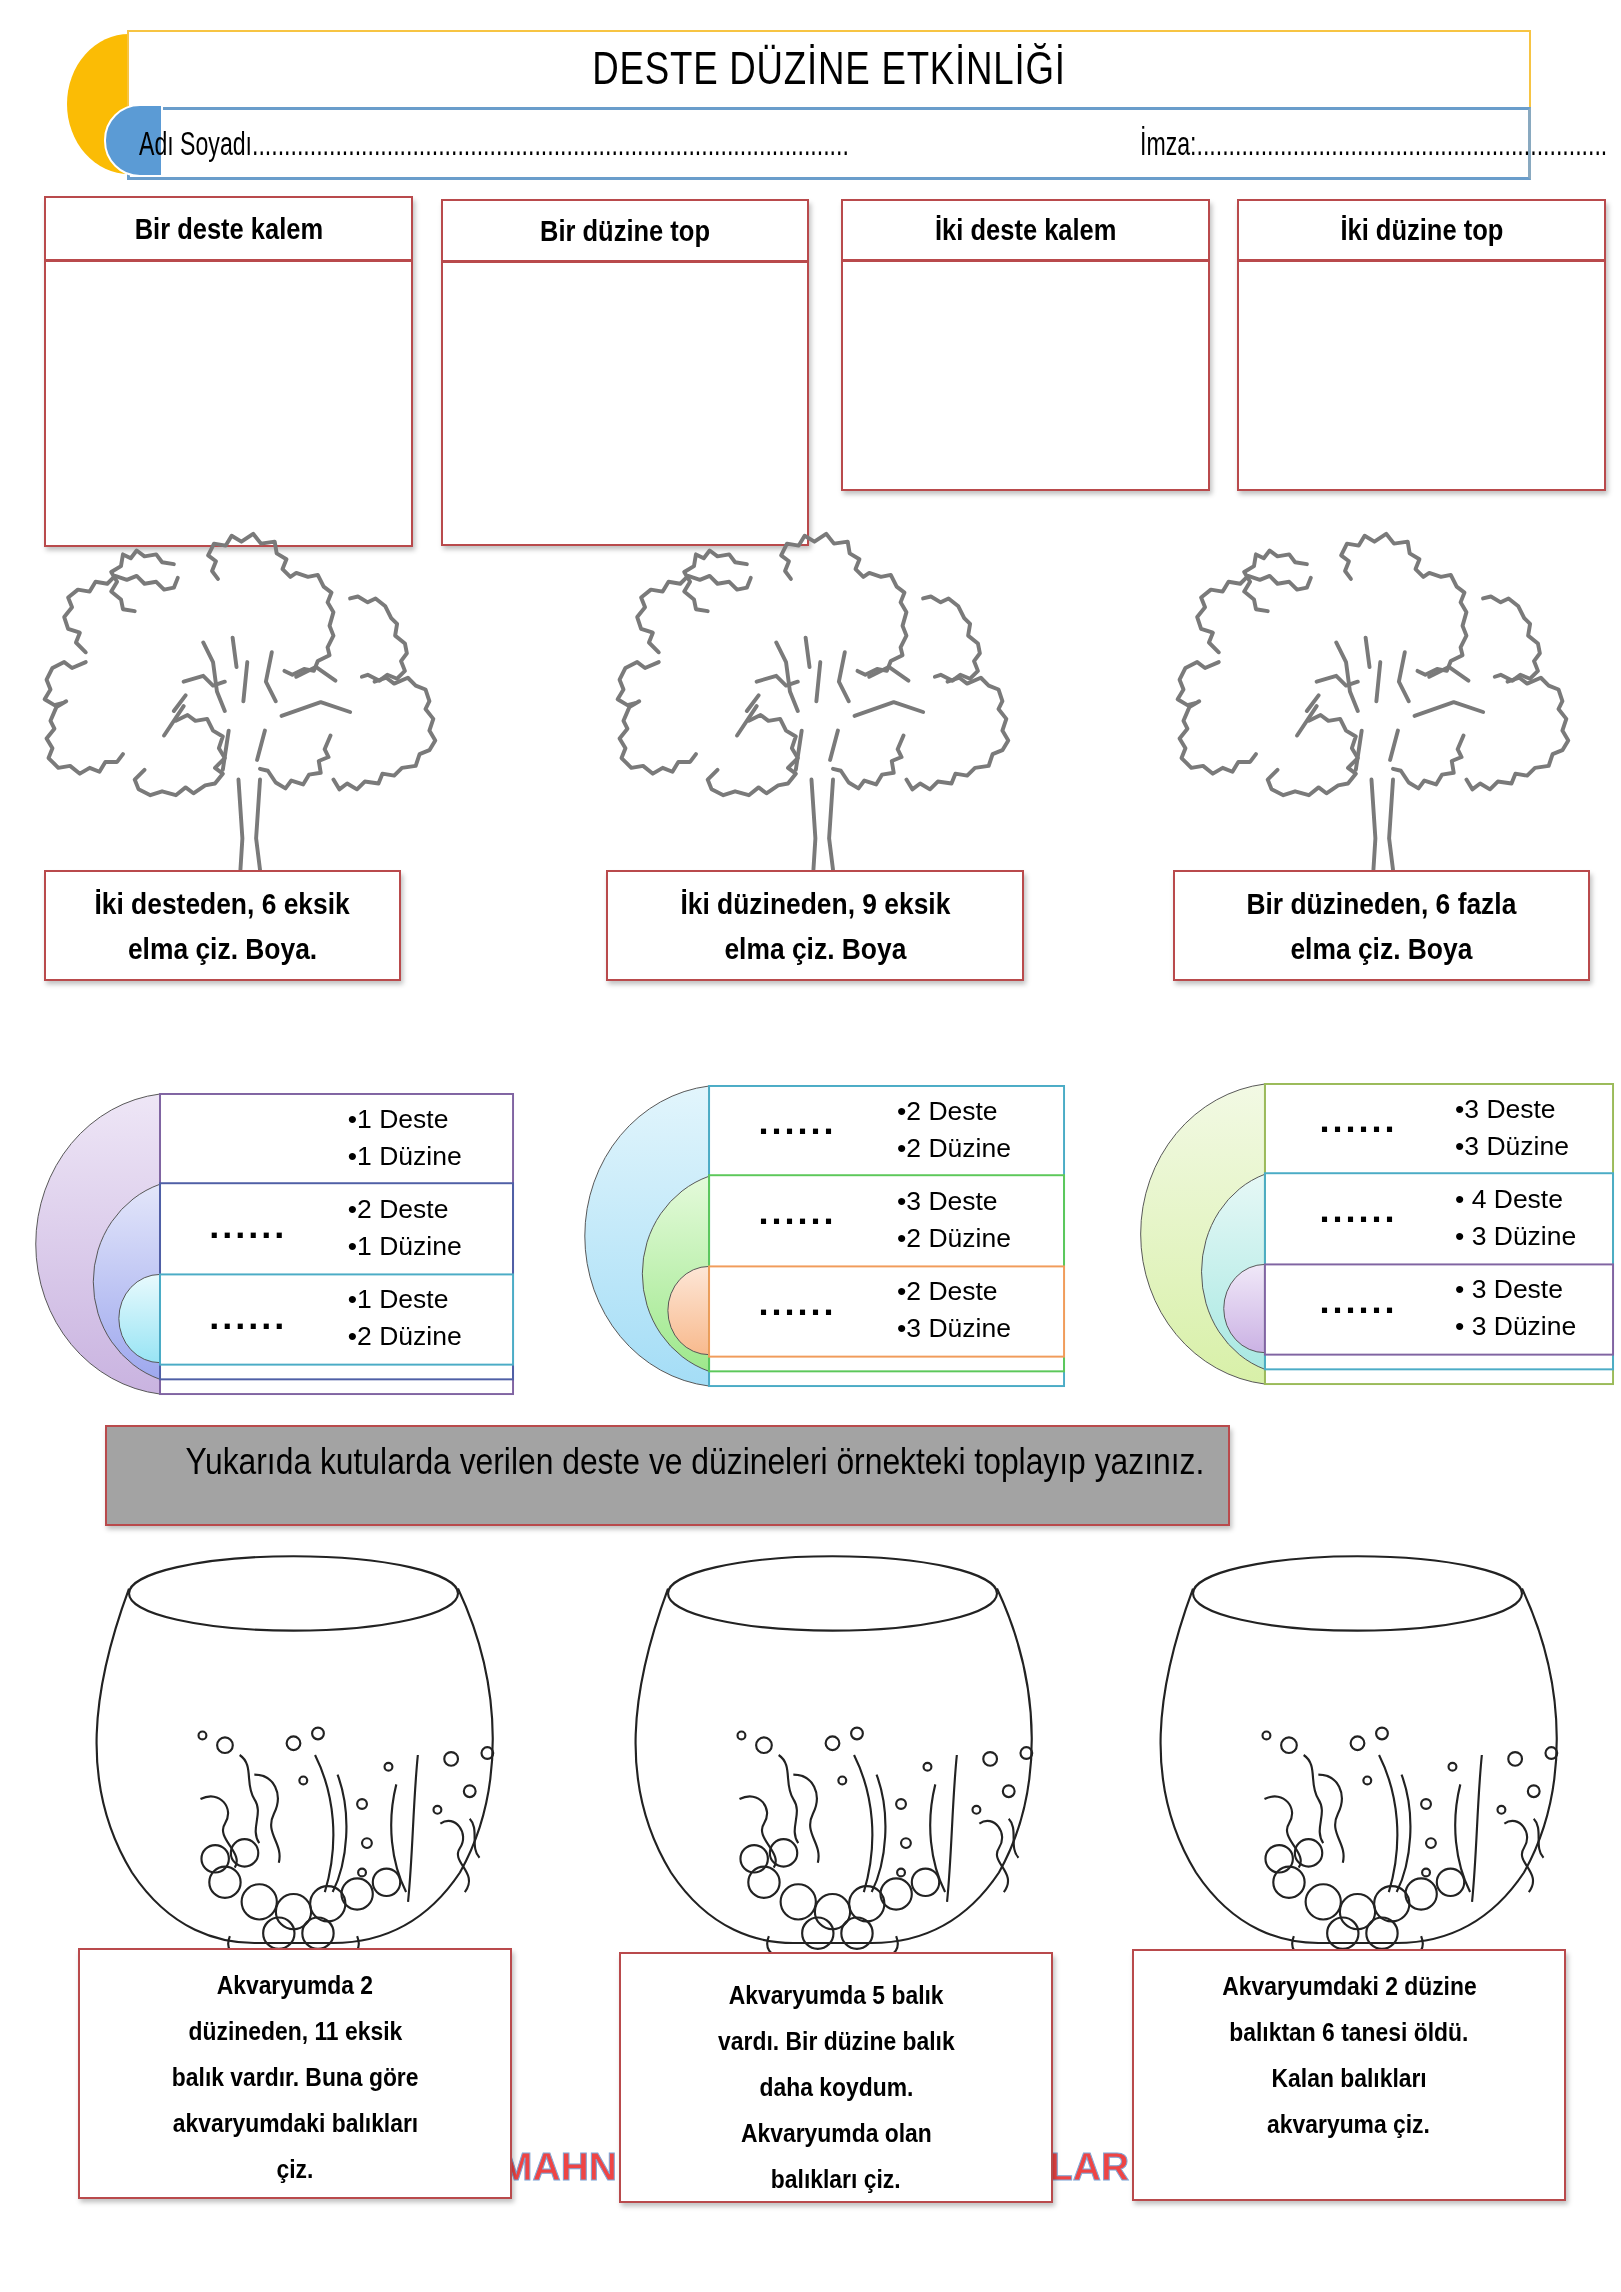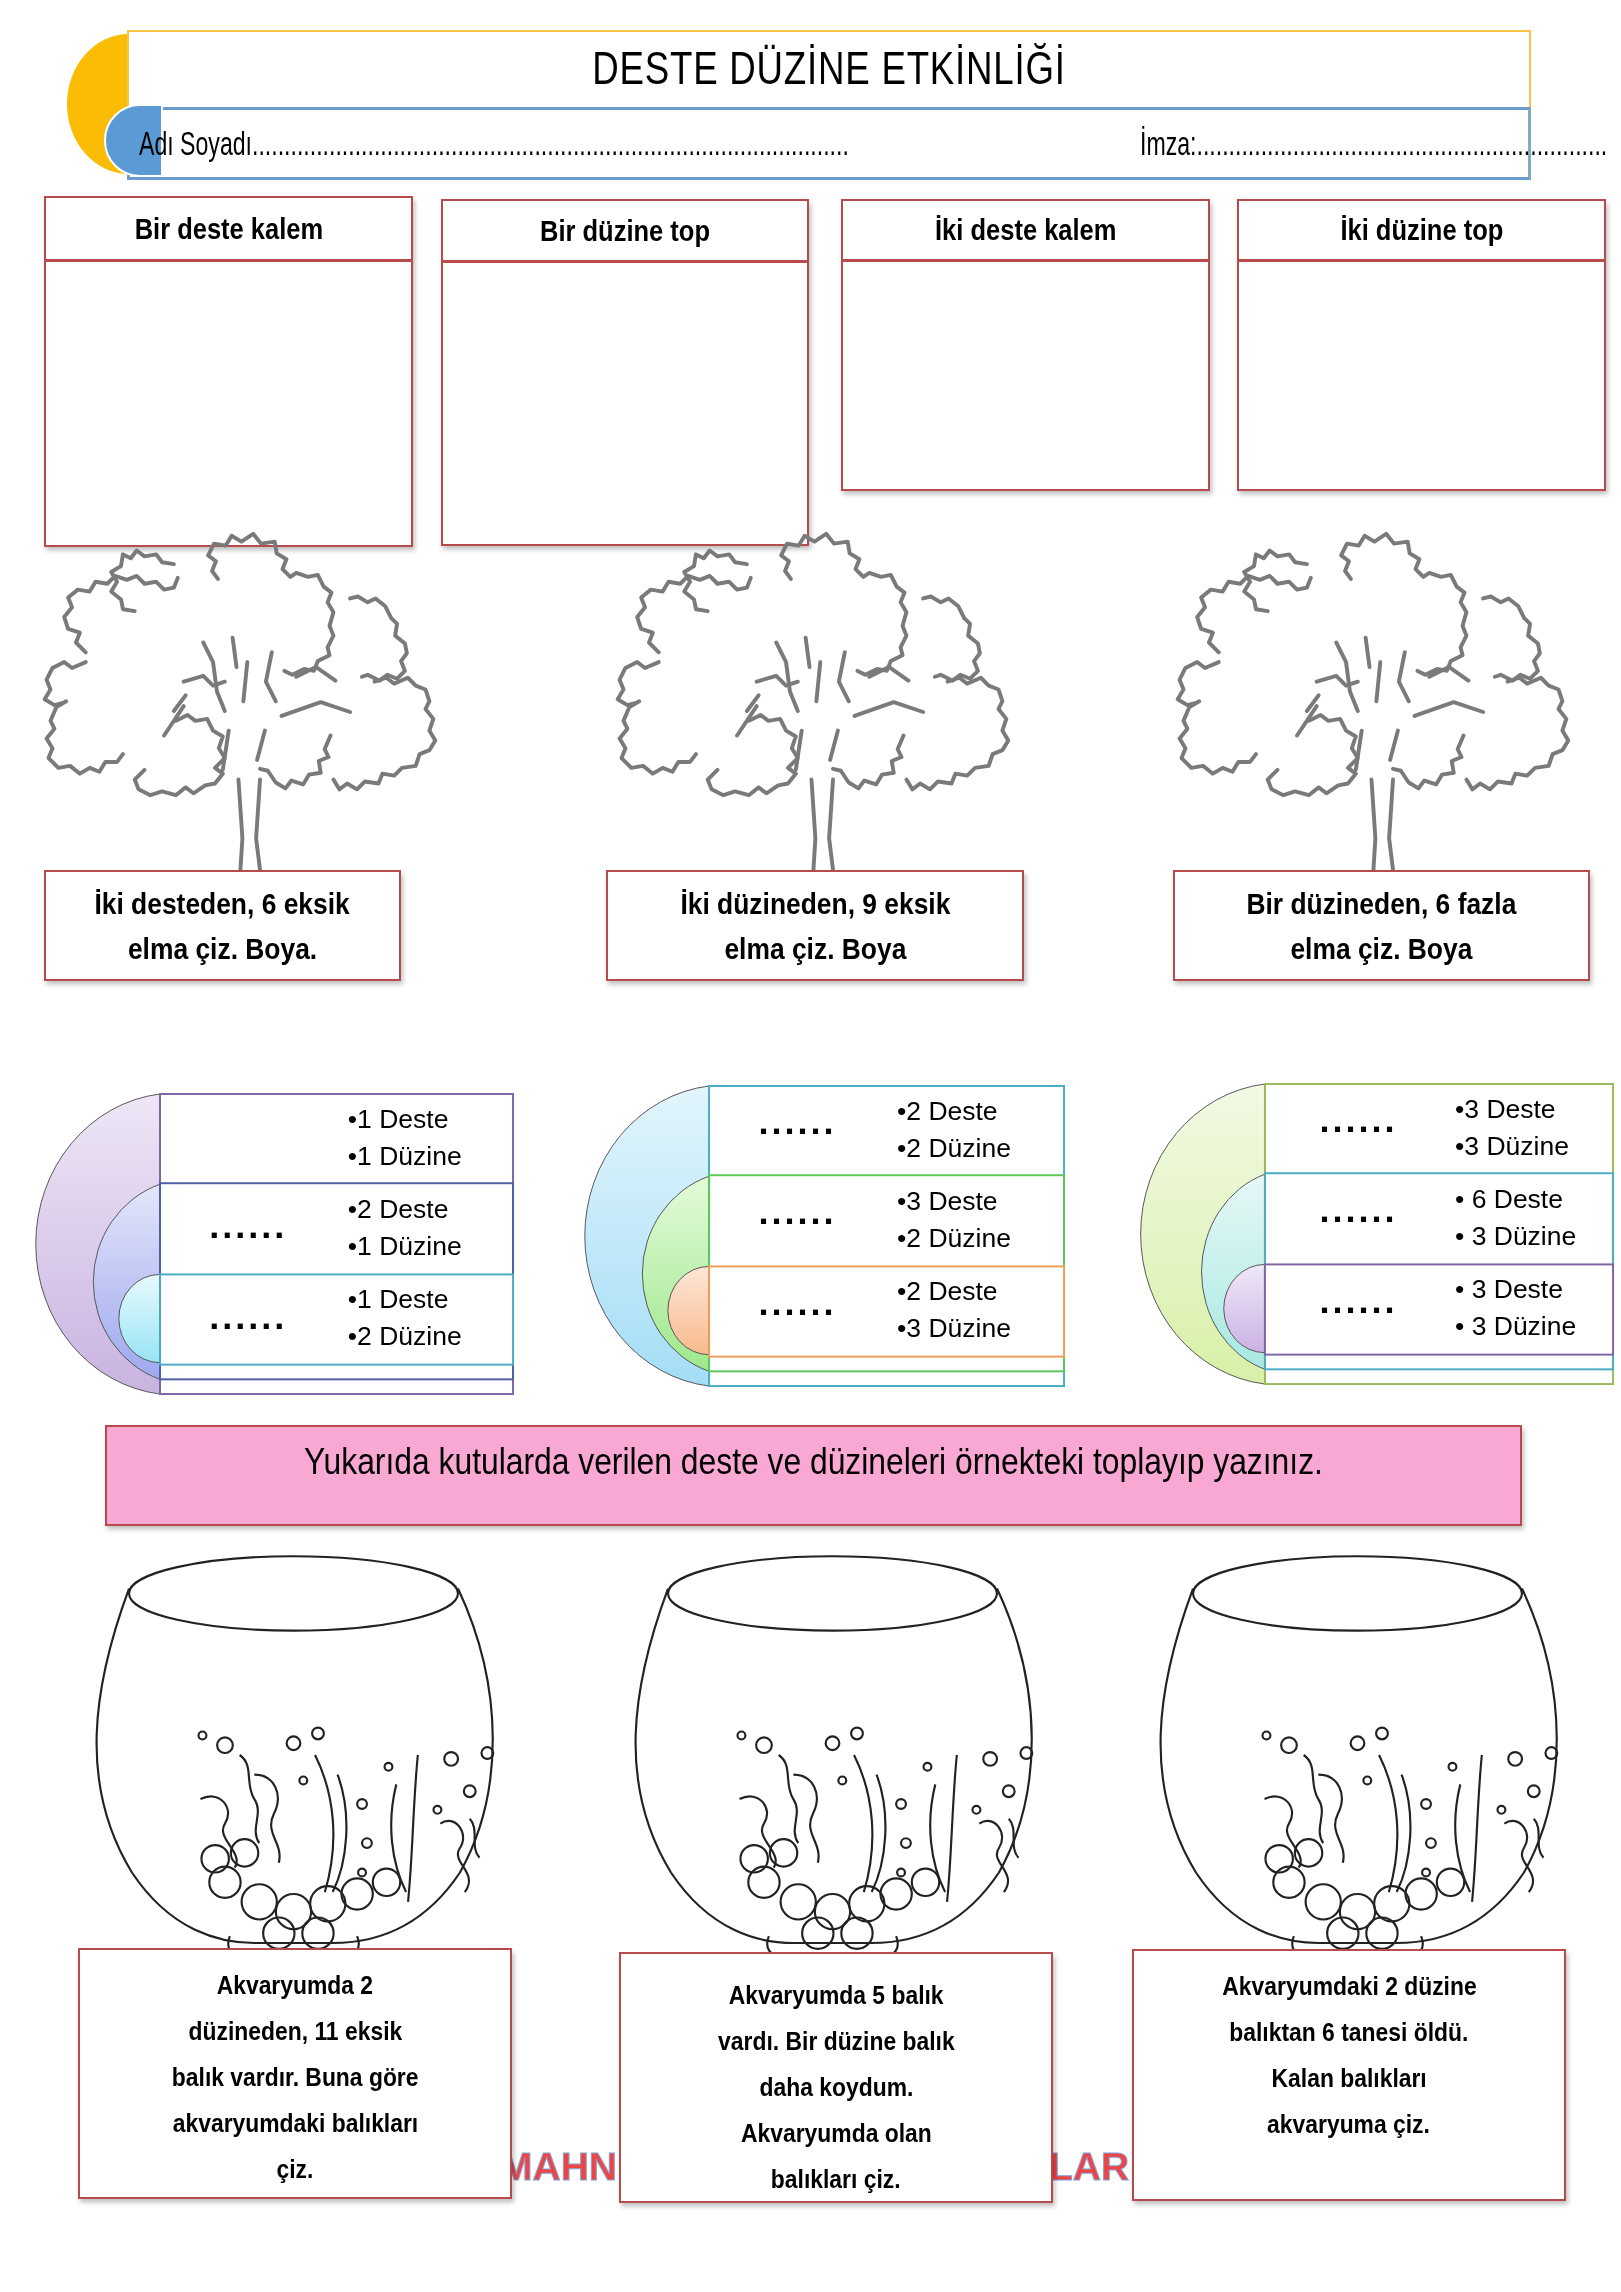--- a/index.html
+++ b/index.html
@@ -16,21 +16,21 @@
   .rbox{background:#fff;border:2px solid #B94A4C;box-shadow:2px 3.9px 4.9px rgba(0,0,0,0.25);}
   .rbox-head{border-bottom:3.9px solid #B94A4C;display:flex;align-items:center;justify-content:center;font-weight:bold;font-size:30px;font-family:"Liberation Sans",sans-serif;}
   .rbox-head span{display:inline-block;transform:scaleX(0.85);}
   .cap{display:flex;flex-direction:column;align-items:center;justify-content:center;text-align:center;font-weight:bold;font-size:30px;line-height:45px;font-family:"Liberation Sans",sans-serif;}
   .cap span{display:block;transform:scaleX(0.88);white-space:nowrap;}
   
   .grp{position:absolute;}
   .grp svg{position:absolute;left:0;top:0;}
   .gval{position:absolute;font-family:"DejaVu Sans",sans-serif;text-align:center;}
   .gitem{position:absolute;font-family:"Liberation Sans",sans-serif;font-size:26.5px;line-height:37px;white-space:nowrap;}
-  .instr{left:105px;top:1425px;width:1417px;height:101px;background:#f9a8d4;border:2px solid #B94A4C;box-shadow:2px 3.9px 4.9px rgba(0,0,0,0.25);}
+  .instr{left:105px;top:1425px;width:1125px;height:101px;background:#a3a3a3;border:2px solid #B94A4C;box-shadow:2px 3.9px 4.9px rgba(0,0,0,0.25);}
   .instr-text{position:absolute;left:0;top:13.7px;width:100%;text-align:center;font-size:37px;font-family:"Liberation Sans",sans-serif;transform:scaleX(0.86);transform-origin:center;white-space:nowrap;}
   .wm{font-family:"Liberation Sans",sans-serif;font-size:39px;font-weight:bold;color:#ef4444;-webkit-text-stroke:1px #7FA6D6;white-space:nowrap;}
   .cap-b{display:flex;flex-direction:column;align-items:center;justify-content:flex-start;padding-top:11.8px;text-align:center;font-weight:bold;font-size:26px;line-height:46px;font-family:"Liberation Sans",sans-serif;}
   .cap-b span{display:block;transform:scaleX(0.88);white-space:nowrap;}
 </style>
 </head>
 <body>
 
 <svg width="0" height="0" style="position:absolute">
   <defs>
@@ -224,21 +224,21 @@
     <path d="M158 93 A95 105 0 0 0 158 292 Z" fill="url(#g3m)" stroke="#555" stroke-width="1"></path>
     <path d="M158 185 A42 45 0 0 0 158 275 Z" fill="url(#g3i)" stroke="#555" stroke-width="1"></path>
     <rect x="158" y="1" width="355" height="306" fill="none" stroke="#9BBB59" stroke-width="2"></rect>
     <rect x="158" y="92" width="355" height="200" fill="none" stroke="#4BACC6" stroke-width="2"></rect>
     <rect x="158" y="185" width="355" height="92" fill="#fff" stroke="#8064A2" stroke-width="2"></rect>
   </svg>
   <div class="gval" style="left:155px;top:0;width:186px;height:90px;line-height:78px;font-size:29px;font-weight:bold;letter-spacing:2px;">......</div>
   <div class="gitem" style="left:345px;top:7.8px;">•3 Deste</div>
   <div class="gitem" style="left:345px;top:45px;">•3 Düzine</div>
   <div class="gval" style="left:155px;top:90px;width:186px;height:90px;line-height:78px;font-size:29px;font-weight:bold;letter-spacing:2px;">......</div>
-  <div class="gitem" style="left:345px;top:98px;">• 6 Deste</div>
+  <div class="gitem" style="left:345px;top:98px;">• 4 Deste</div>
   <div class="gitem" style="left:345px;top:135px;">• 3 Düzine</div>
   <div class="gval" style="left:155px;top:181px;width:186px;height:90px;line-height:78px;font-size:29px;font-weight:bold;letter-spacing:2px;">......</div>
   <div class="gitem" style="left:345px;top:188px;">• 3 Deste</div>
   <div class="gitem" style="left:345px;top:225px;">• 3 Düzine</div>
 </div>
 
 <div class="abs instr">
   <div class="instr-text">Yukarıda kutularda verilen deste ve düzineleri örnekteki toplayıp yazınız.</div>
 </div>
 

